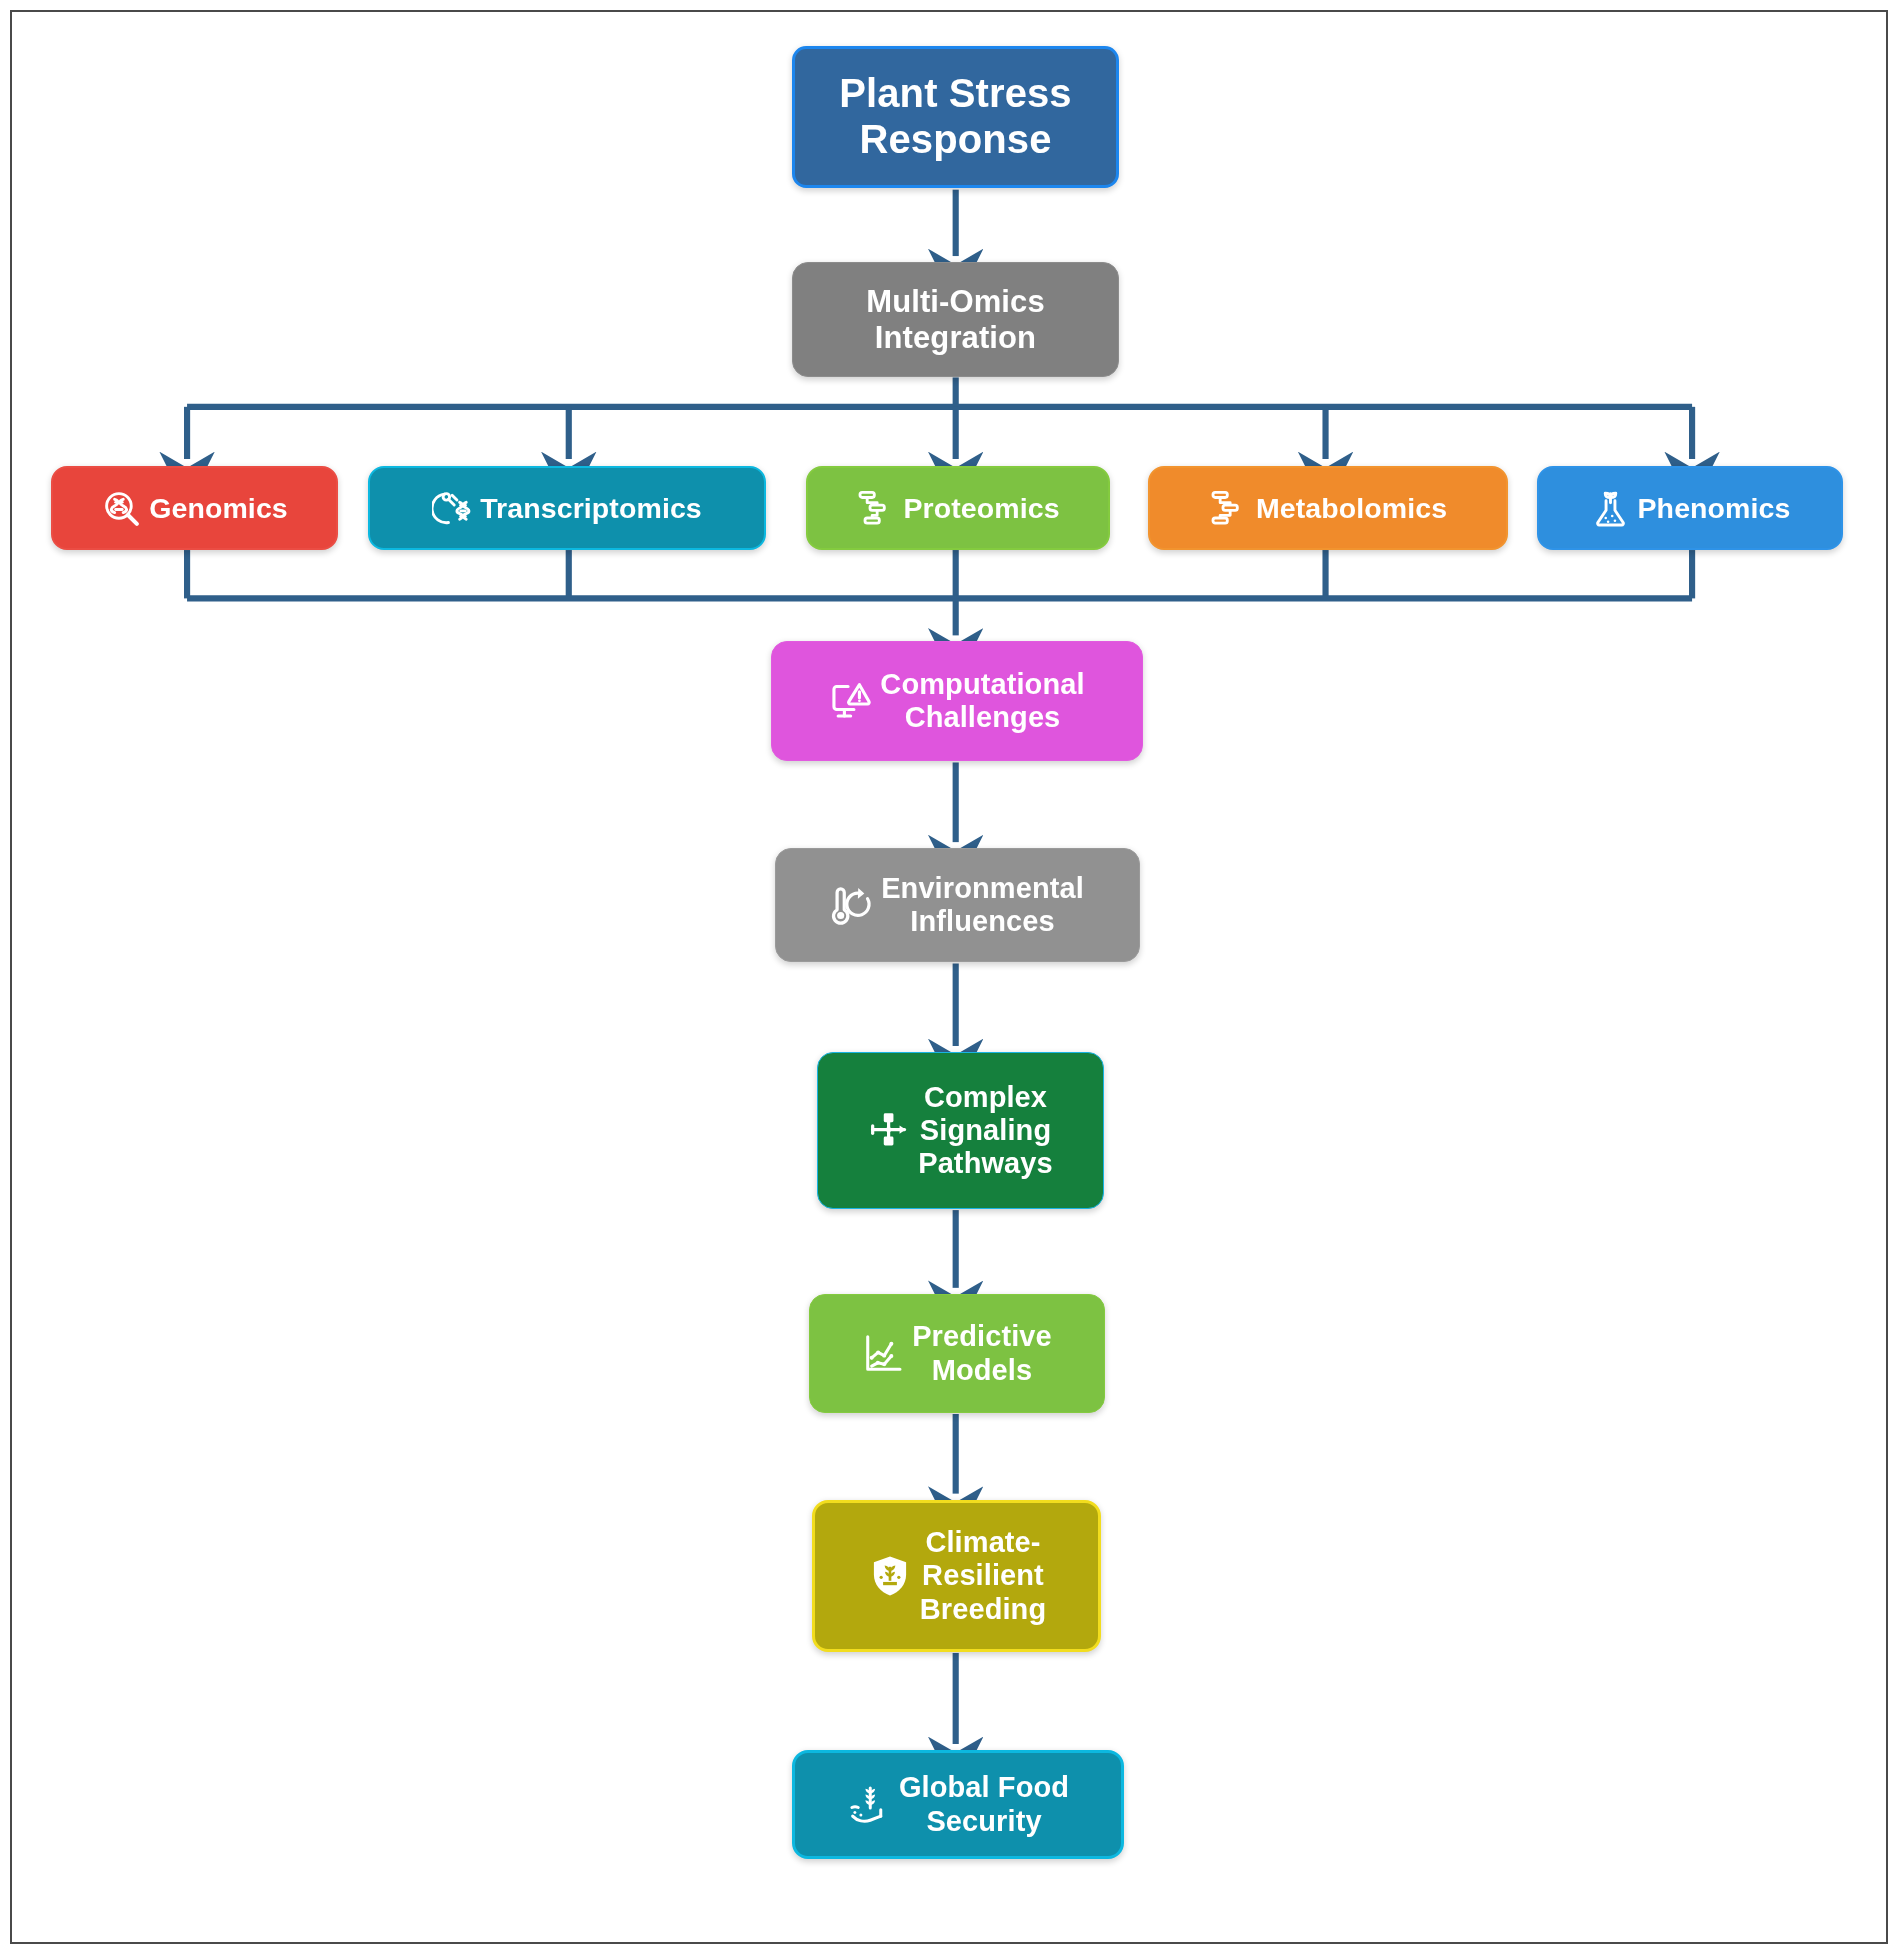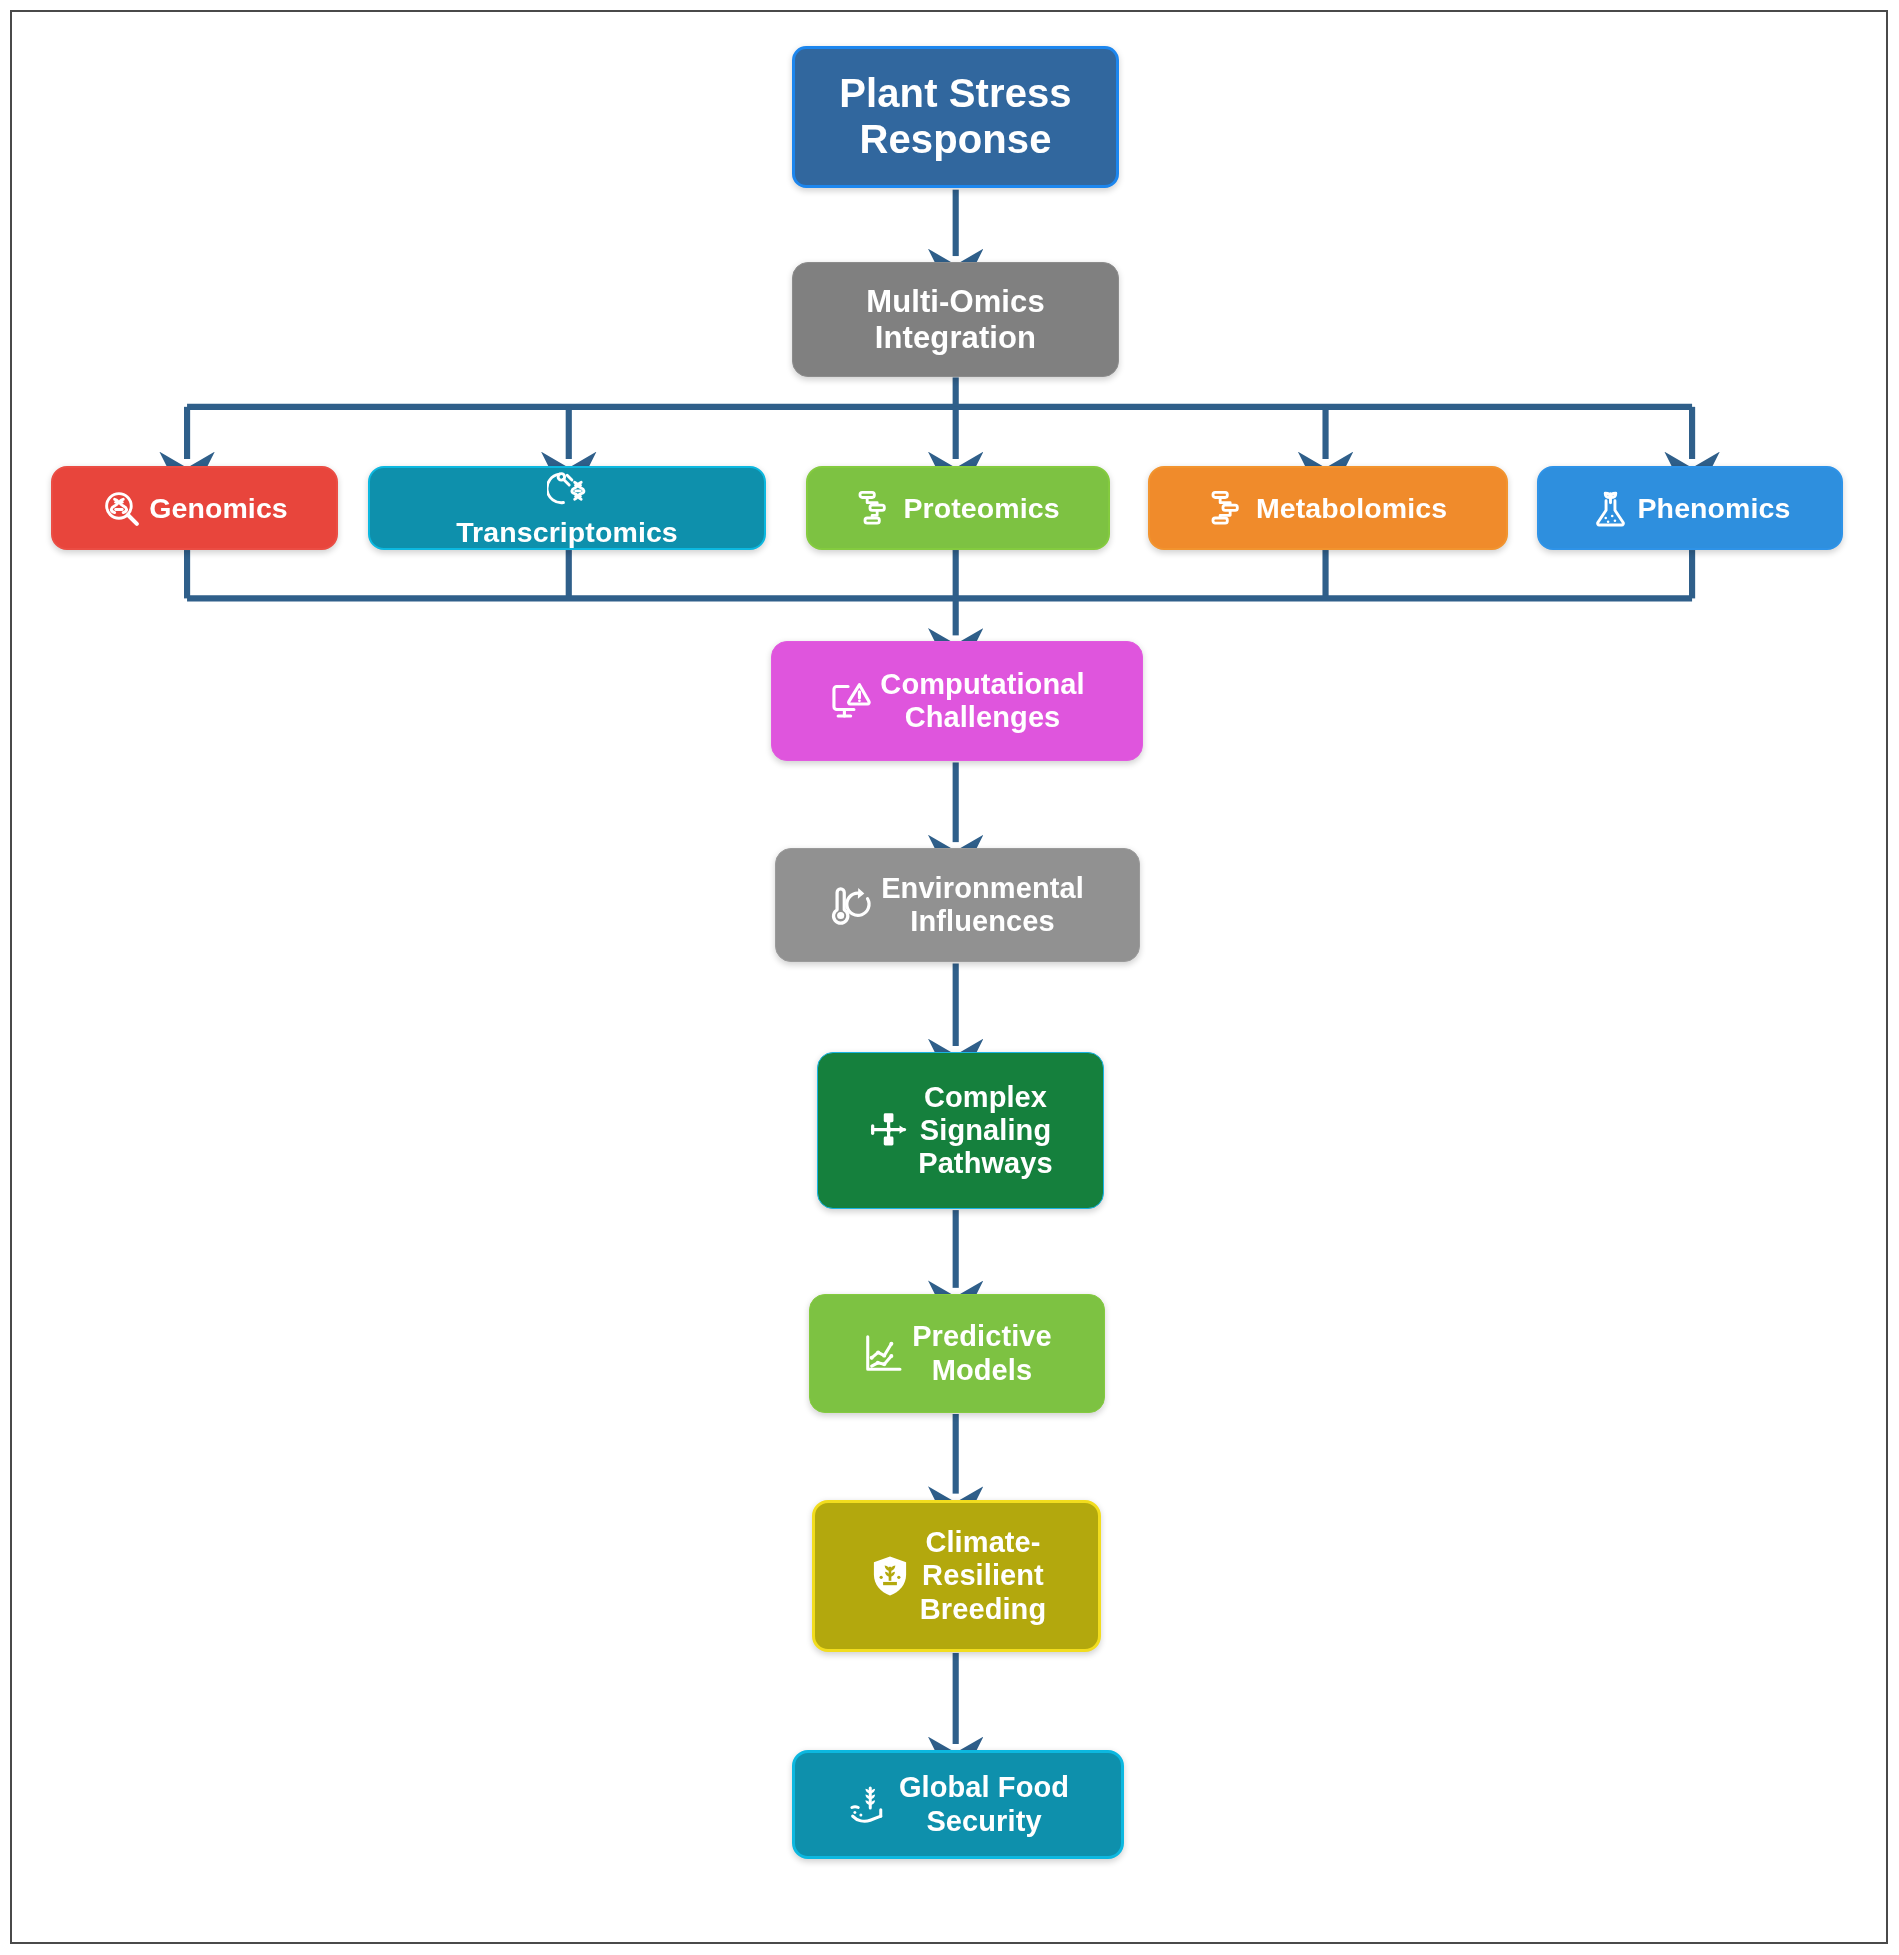--- a/index.html
+++ b/index.html
@@ -65,21 +65,21 @@
   }
   #n-omics{
     left:792px; top:262px; width:327px; height:115px;
     background:#808080; border:1.9px solid #8c8c8c;
     font-size:31px; border-radius:16px;
     flex-direction:column; gap:0;
   }
 
   .omics-node{ top:466px; height:84px; font-size:28.5px; border-radius:16px; }
   #n-genomics      { left:51px;  width:287px; background:#E8453C; border:2.4px solid #EB4D44; }
-  #n-transcriptomics{ left:368px; width:398px; background:#0E90AC; border:2.4px solid #0CB8E0;flex-direction:column; }
+  #n-transcriptomics{ left:368px; width:398px; background:#0E90AC; border:2.4px solid #0CB8E0; }
   #n-proteomics    { left:806px; width:304px; background:#7DC242; border:2.4px solid #84CB3F; }
   #n-metabolomics  { left:1148px; width:360px; background:#F08B2B; border:2.4px solid #F2942F; }
   #n-phenomics     { left:1537px; width:306px; background:#2E8FDE; border:2.4px solid #2E93E8; }
 
   #n-compchal{
     left:771px; top:641px; width:372px; height:120px;
     background:#DF55DD; border:1.9px solid #E25AE0;
     font-size:29px;
   }
   #n-envinf{

